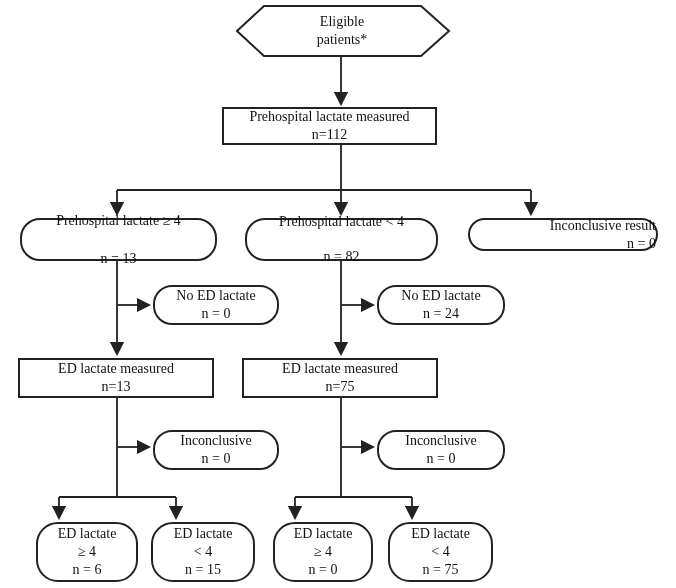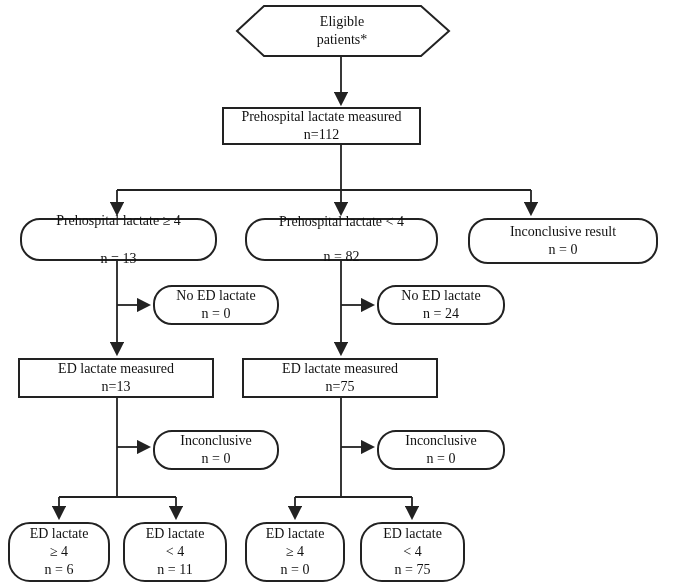--- a/index.html
+++ b/index.html
@@ -40,29 +40,29 @@
     justify-content: center;
     text-align: center;
     background: #ffffff;
     font-size: 14px;
     line-height: 18px;
   }
   .node .ln { display: block; white-space: nowrap; }
   .rect    { border: 2px solid #222222; }
   .rounded { border: 2px solid #222222; border-radius: 20px; }
   .pill    { border: 2px solid #222222; border-radius: 19px; }
-  .cap     { border: 2px solid #222222; border-radius: 22px; }
+  .cap     { border: 2px solid #222222; border-radius: 22px; margin-left: 28px; }
   .hexlabel { background: transparent; }
 
   
   #n0  { left: 239px; top: 6px;   width: 206px; height: 50px; justify-content: center; }
-  #n1  { left: 222px; top: 107px; width: 199px; height: 38px; justify-content: center; }
+  #n1  { left: 222px; top: 107px; width: 215px; height: 38px; justify-content: center; }
   #n2  { left: 20px;  top: 218px; width: 197px; height: 43px; gap: 20px; }
   #n3  { left: 245px; top: 218px; width: 193px; height: 43px; gap: 17px; }
-  #n4  { left: 468px; top: 218px; width: 190px; height: 46px; }
+  #n4  { left: 468px; top: 218px; width: 190px; height: 33px; align-items: flex-end; }
   #n5  { left: 153px; top: 285px; width: 126px; height: 40px; }
   #n6  { left: 377px; top: 285px; width: 128px; height: 40px; }
   #n7  { left: 18px;  top: 358px; width: 196px; height: 40px; }
   #n8  { left: 242px; top: 358px; width: 196px; height: 40px; }
   #n9  { left: 153px; top: 430px; width: 126px; height: 40px; }
   #n10 { left: 377px; top: 430px; width: 128px; height: 40px; }
   #n11 { left: 8px;   top: 522px; width: 102px; height: 60px; }
   #n12 { left: 123px; top: 522px; width: 104px; height: 60px; }
   #n13 { left: 245px; top: 522px; width: 100px; height: 60px; }
   #n14 { left: 360px; top: 522px; width: 105px; height: 60px; }
@@ -156,21 +156,21 @@
 
   <div id="n11" class="node cap">
     <span class="ln">ED lactate</span>
     <span class="ln">≥ 4</span>
     <span class="ln">n = 6</span>
   </div>
 
   <div id="n12" class="node cap">
     <span class="ln">ED lactate</span>
     <span class="ln">&lt; 4</span>
-    <span class="ln">n = 11</span>
+    <span class="ln">n = 15</span>
   </div>
 
   <div id="n13" class="node cap">
     <span class="ln">ED lactate</span>
     <span class="ln">≥ 4</span>
     <span class="ln">n = 0</span>
   </div>
 
   <div id="n14" class="node cap">
     <span class="ln">ED lactate</span>

